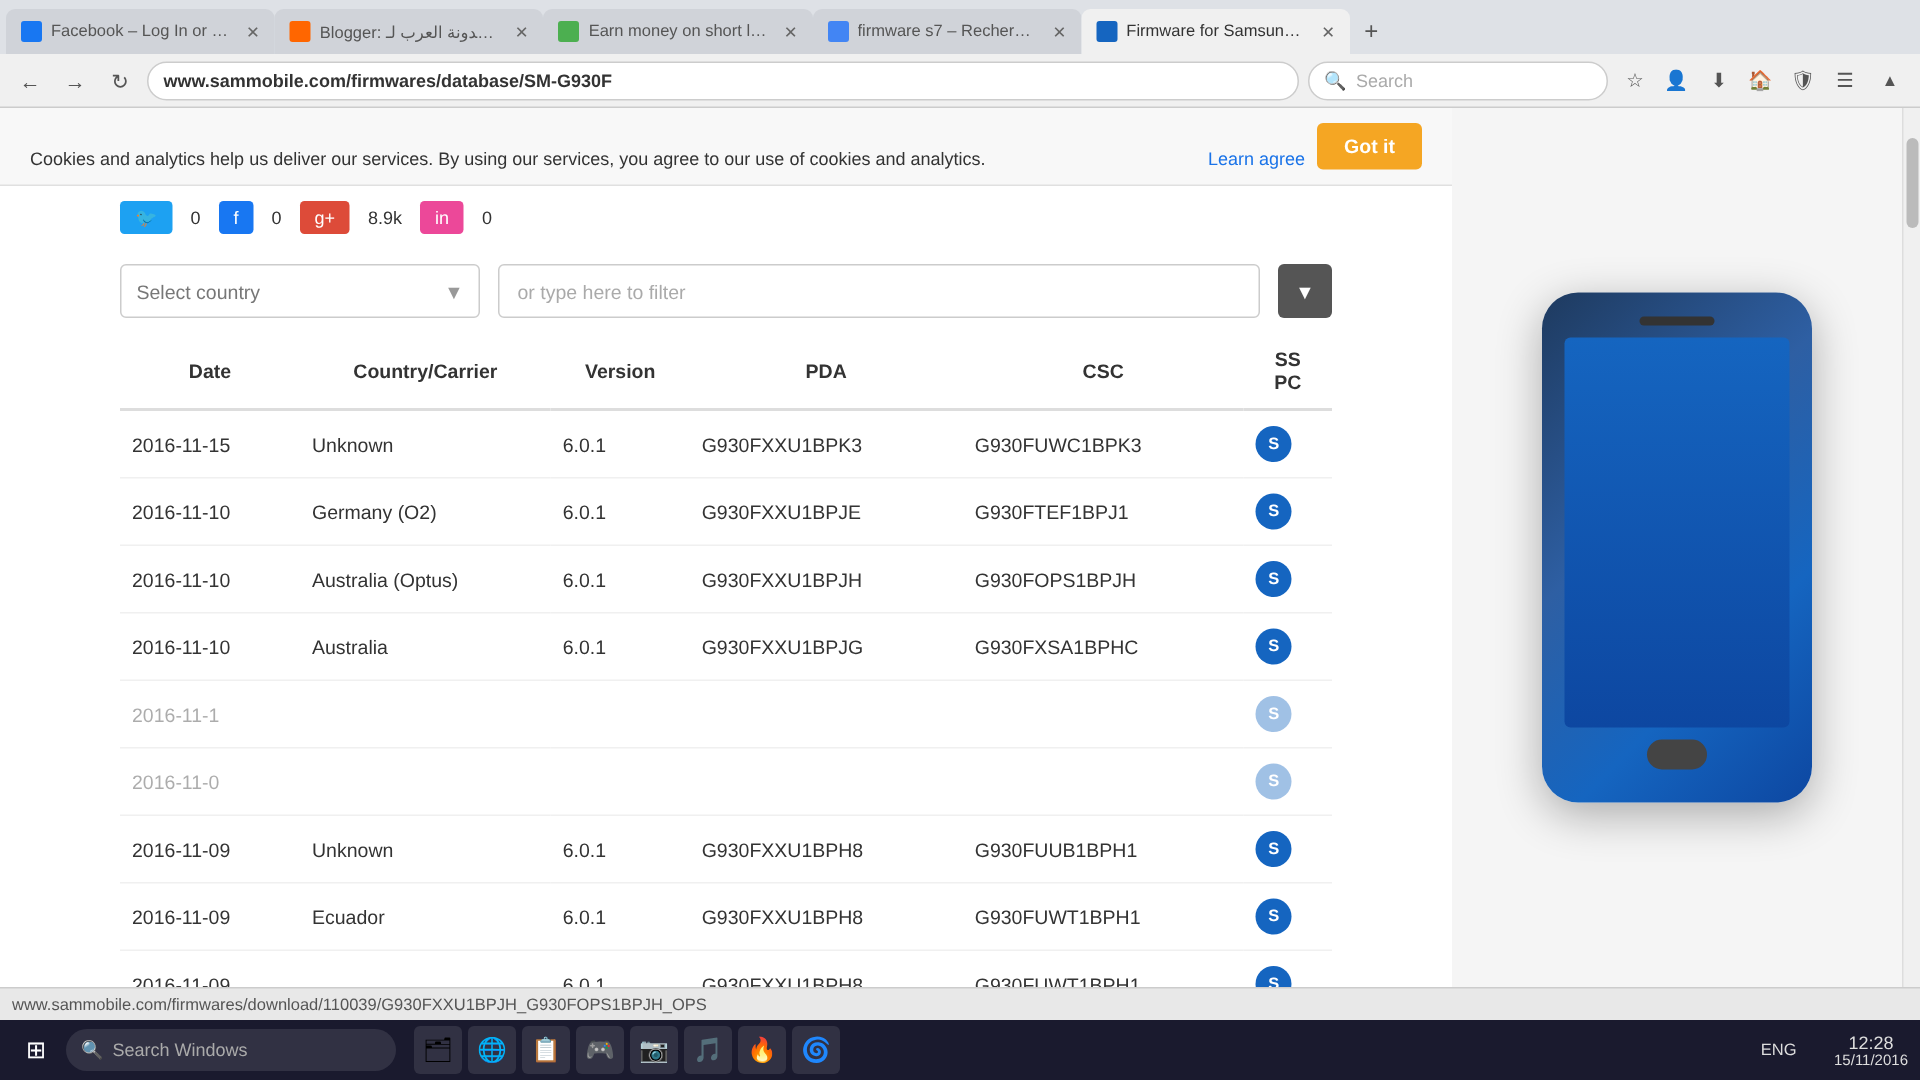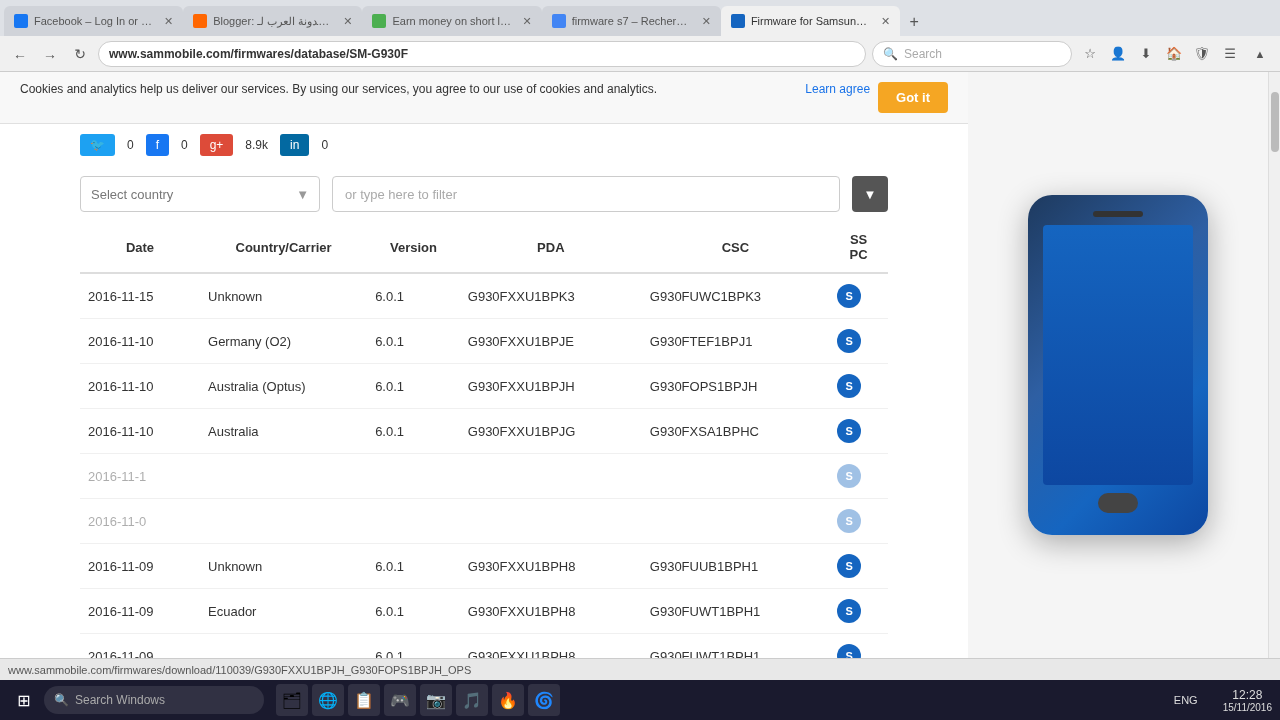--- a/index.html
+++ b/index.html
@@ -29,32 +29,32 @@
     .toolbar-icons { display: flex; gap: 4px; }
     .toolbar-icon { width: 24px; height: 24px; display: flex; align-items: center; justify-content: center; color: #555; font-size: 13px; cursor: pointer; }
 
     
     .browser-content { flex: 1; display: flex; overflow: hidden; background: #fff; }
     .page-content { flex: 1; overflow-y: auto; background: #fff; position: relative; }
     .scrollbar-right { width: 12px; background: #f0f0f0; border-left: 1px solid #ddd; position: relative; }
     .scrollbar-thumb { width: 8px; height: 60px; background: #bbb; border-radius: 4px; position: absolute; top: 20px; left: 2px; }
 
     
-    .cookie-banner { background: #f8f8f8; border-bottom: 1px solid #e0e0e0; padding: 10px 20px; display: flex; align-items: flex-start; gap: 8px; font-size: 12px; color: #333; }
+    .cookie-banner { background: #f8f8f8; border-bottom: 1px solid #e0e0e0; padding: 10px 20px; display: flex; align-items: flex-end; gap: 8px; font-size: 12px; color: #333; }
     .cookie-text { flex: 1; }
     .cookie-link { color: #1a73e8; text-decoration: none; }
     .got-it-btn { background: #f5a623; color: #fff; border: none; padding: 8px 18px; border-radius: 4px; font-weight: bold; cursor: pointer; font-size: 13px; }
 
     
     .social-bar { padding: 10px 80px; display: flex; align-items: center; gap: 12px; }
     .social-btn { display: flex; align-items: center; gap: 4px; padding: 4px 10px; border-radius: 3px; font-size: 12px; cursor: pointer; }
     .social-btn.twitter { background: #1da1f2; color: #fff; }
     .social-btn.facebook { background: #1877f2; color: #fff; }
     .social-btn.google-plus { background: #dd4b39; color: #fff; }
-    .social-btn.linkedin { background: #0369a1; color: #fff; }
+    .social-btn.linkedin { background: #ec4899; color: #fff; }
     .social-count { font-size: 12px; color: #333; }
 
     
     .filter-area { padding: 10px 80px; display: flex; gap: 12px; align-items: flex-start; }
     .country-select { width: 240px; height: 36px; border: 1px solid #ccc; border-radius: 4px; padding: 0 10px; display: flex; align-items: center; justify-content: space-between; cursor: pointer; background: #fff; font-size: 13px; color: #777; }
     .country-select .arrow { color: #999; }
     .filter-input { flex: 1; height: 36px; border: 1px solid #ccc; border-radius: 4px; padding: 0 12px; font-size: 13px; color: #aaa; display: flex; align-items: center; }
     .filter-icon-btn { width: 36px; height: 36px; background: #555; border-radius: 4px; display: flex; align-items: center; justify-content: center; color: #fff; cursor: pointer; }
 
     

